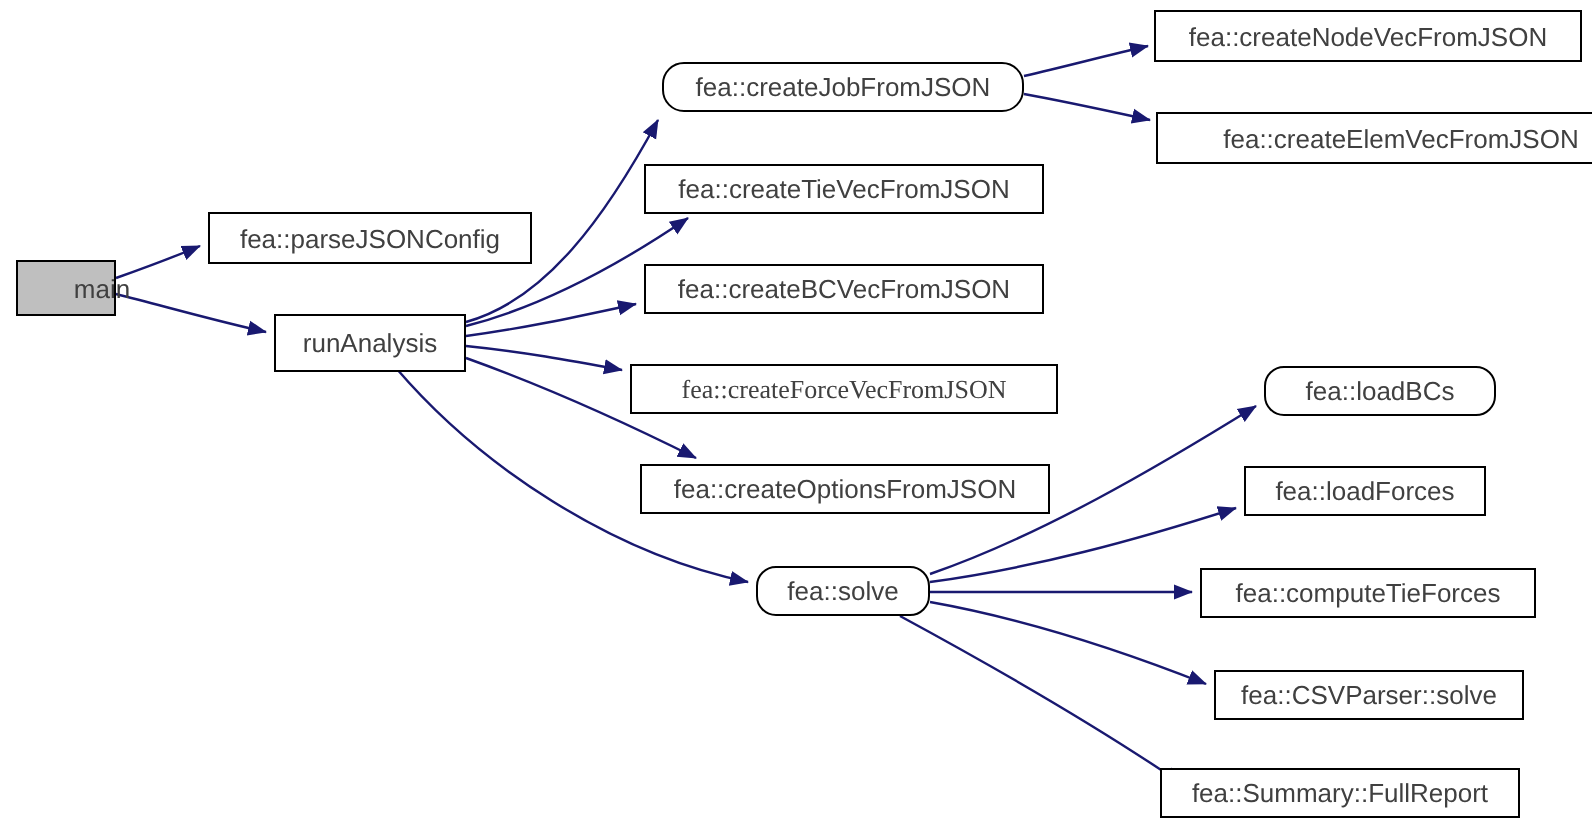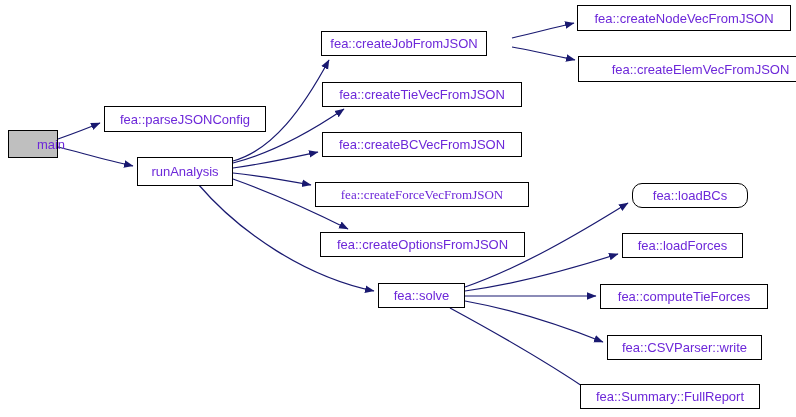--- a/index.html
+++ b/index.html
@@ -19,21 +19,21 @@
   .edge {
     fill: none;
     stroke: var(--edge-color, #191970);
     stroke-width: 1.2;
   }
   .node {
     position: absolute;
     box-sizing: border-box;
     border: 1px solid #000000;
     background: #ffffff;
-    color: #6d28d9;
+    color: #404040;
     font-size: 13px;
     line-height: 1;
     display: flex;
     align-items: center;
     justify-content: center;
     white-space: nowrap;
     cursor: pointer;
   }
   .node.highlighted { background: #bfbfbf; }
 </style>
@@ -60,27 +60,27 @@
       <path d="M465,287 C520,268 578,234 628,203" class="edge" marker-end="url(#arrow)"></path>
       <path d="M465,291 C517,284 568,270 618,254" class="edge" marker-end="url(#arrow)"></path>
       <path d="M465,296 L596,296" class="edge" marker-end="url(#arrow)"></path>
       <path d="M465,301 C510,309 560,325 603,342" class="edge" marker-end="url(#arrow)"></path>
       <path d="M450,308 C498,334 550,364 591,392" class="edge" marker-end="url(#arrow)"></path>
     </svg>
   <div id="node-layer">
       <div class="node highlighted" style="left: 8px; top: 130px; width: 50px; height: 28px; border-color: rgb(0, 0, 0); background: rgb(191, 191, 191); padding-left: 36px;">main</div>
       <div class="node" style="left: 104px; top: 106px; width: 162px; height: 26px; border-color: rgb(0, 0, 0); background: rgb(255, 255, 255);">fea::parseJSONConfig</div>
       <div class="node" style="left: 137px; top: 157px; width: 96px; height: 29px; border-color: rgb(0, 0, 0); background: rgb(255, 255, 255);">runAnalysis</div>
-      <div class="node" style="left: 321px; top: 31px; width: 166px; height: 25px; border-color: rgb(0, 0, 0); background: rgb(255, 255, 255);">fea::createJobFromJSON</div>
+      <div class="node" style="left: 331px; top: 31px; width: 181px; height: 25px; border-color: rgb(0, 0, 0); background: rgb(255, 255, 255); border-radius: 11px;">fea::createJobFromJSON</div>
       <div class="node" style="left: 577px; top: 5px; width: 214px; height: 26px; border-color: rgb(0, 0, 0); background: rgb(255, 255, 255);">fea::createNodeVecFromJSON</div>
       <div class="node" style="left: 578px; top: 56px; width: 245px; height: 26px; border-color: rgb(0, 0, 0); background: rgb(255, 255, 255);">fea::createElemVecFromJSON</div>
       <div class="node" style="left: 322px; top: 82px; width: 200px; height: 25px; border-color: rgb(0, 0, 0); background: rgb(255, 255, 255);">fea::createTieVecFromJSON</div>
       <div class="node" style="left: 322px; top: 132px; width: 200px; height: 25px; border-color: rgb(0, 0, 0); background: rgb(255, 255, 255);">fea::createBCVecFromJSON</div>
       <div class="node" style="left: 315px; top: 182px; width: 214px; height: 25px; border-color: rgb(0, 0, 0); background: rgb(255, 255, 255); font-family: Liberation Serif, serif;">fea::createForceVecFromJSON</div>
       <div class="node" style="left: 320px; top: 232px; width: 205px; height: 25px; border-color: rgb(0, 0, 0); background: rgb(255, 255, 255);">fea::createOptionsFromJSON</div>
-      <div class="node" style="left: 378px; top: 283px; width: 87px; height: 25px; border-color: rgb(0, 0, 0); background: rgb(255, 255, 255);">fea::solve</div>
+      <div class="node" style="left: 378px; top: 283px; width: 87px; height: 25px; border-color: rgb(0, 0, 0); background: rgb(255, 255, 255); border-radius: 10px;">fea::solve</div>
       <div class="node" style="left: 632px; top: 183px; width: 116px; height: 25px; border-color: rgb(0, 0, 0); background: rgb(255, 255, 255); border-radius: 10px;">fea::loadBCs</div>
       <div class="node" style="left: 622px; top: 233px; width: 121px; height: 25px; border-color: rgb(0, 0, 0); background: rgb(255, 255, 255);">fea::loadForces</div>
       <div class="node" style="left: 600px; top: 284px; width: 168px; height: 25px; border-color: rgb(0, 0, 0); background: rgb(255, 255, 255);">fea::computeTieForces</div>
-      <div class="node" style="left: 607px; top: 335px; width: 155px; height: 25px; border-color: rgb(0, 0, 0); background: rgb(255, 255, 255);">fea::CSVParser::write</div>
+      <div class="node" style="left: 607px; top: 335px; width: 155px; height: 25px; border-color: rgb(0, 0, 0); background: rgb(255, 255, 255);">fea::CSVParser::solve</div>
       <div class="node" style="left: 580px; top: 384px; width: 180px; height: 25px; border-color: rgb(0, 0, 0); background: rgb(255, 255, 255);">fea::Summary::FullReport</div>
     </div>
 </div>
 
 </body></html>

